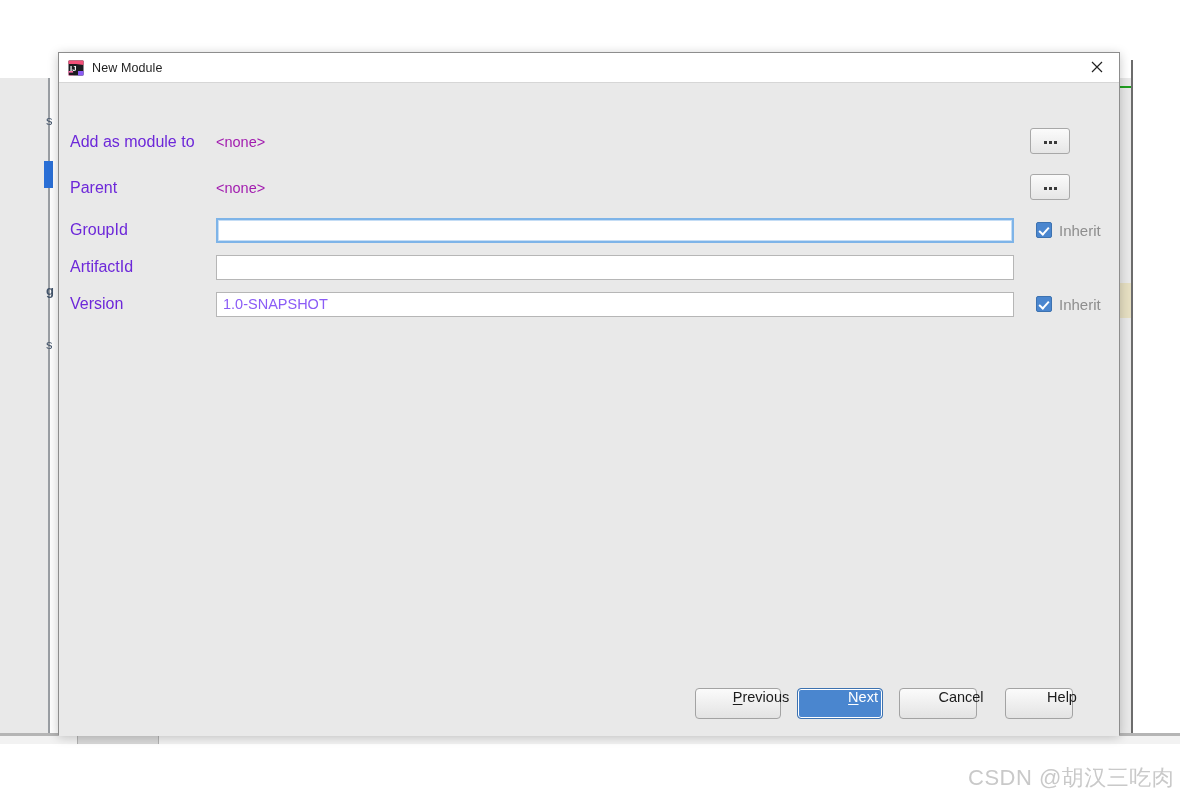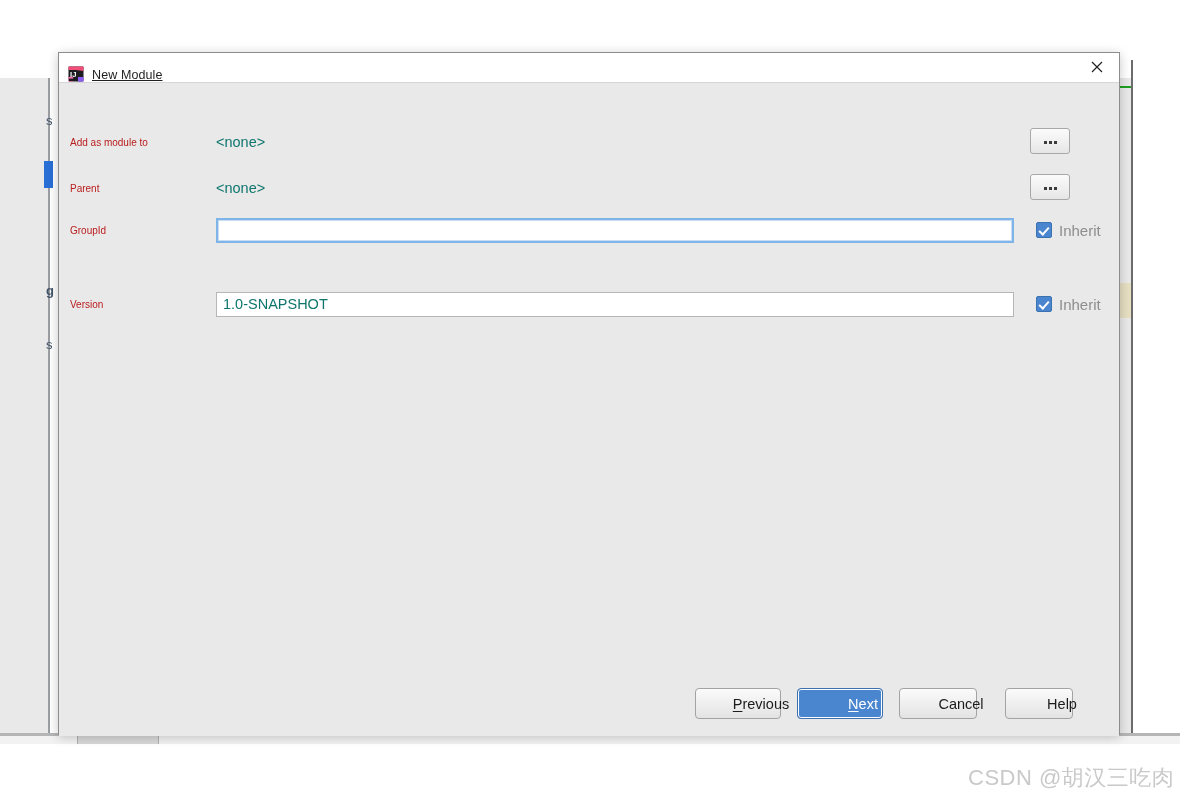--- a/index.html
+++ b/index.html
@@ -124,34 +124,33 @@
     box-sizing: border-box;
   }
 
   
   #titlebar {
     position: relative;
     height: 29px;
     background: #ffffff;
     border-bottom: 1px solid #d6d6d6;
     display: flex;
-    align-items: flex-end;
+    align-items: center;
   }
   #app-icon {
     width: 16px; height: 16px;
     margin-left: 9px;
     margin-right: 8px;
     position: relative;
     flex: 0 0 auto;
   }
   #title-text {
     font-size: 12.5px;
     color: #1f1f1f;
     letter-spacing: 0.1px;
-    text-decoration: underline;
   }
   #close-btn {
     position: absolute;
     right: 0px; top: 0px;
     width: 44px; height: 28px;
     display: flex;
     align-items: center;
     justify-content: center;
     cursor: default;
   }
@@ -169,42 +168,42 @@
     position: absolute;
     left: 0;
     width: 100%;
     height: 30px;
     display: flex;
     align-items: center;
   }
   .row-label {
     position: absolute;
     left: 11px;
-    font-size: 10px;
-    color: #b91c1c;
+    font-size: 16px;
+    color: #6d28d9;
     white-space: nowrap;
   }
   .row-static {
     position: absolute;
     left: 157px;
     font-size: 14.5px;
-    color: #0f766e;
+    color: #a21caf;
     white-space: nowrap;
   }
   .text-input {
     position: absolute;
     left: 157px;
     width: 798px;
     height: 25px;
     background: #ffffff;
     border: 1px solid #b6b6b6;
     box-sizing: border-box;
     font-family: "Liberation Sans", sans-serif;
     font-size: 14.5px;
-    color: #0f766e;
+    color: #8b5cf6;
     padding: 0 6px;
     outline: none;
   }
   .text-input.focused {
     border: 2px solid #7eb4e8;
     box-shadow: 0 0 0 1px rgba(126,180,232,0.45) inset;
   }
 
   
   .browse-btn {
@@ -276,21 +275,20 @@
     position: absolute;
     top: 0;
     height: 31px;
     border: 1px solid #a3a3a3;
     border-radius: 4px;
     background: linear-gradient(#fbfbfb, #e3e3e3);
     font-family: "Liberation Sans", sans-serif;
     font-size: 14.5px;
     color: #1c1c1c;
     display: flex;
-    align-items: center;
     justify-content: center;
     cursor: default;
     box-sizing: border-box;
     user-select: none;
     padding-left: 46px;
   }
   .btn.primary {
     background: #4a86cf;
     border: 1px solid #3d72b0;
     color: #ffffff;
@@ -384,20 +382,24 @@
 
     <div class="form-row" style="top:132px;">
       <span class="row-label">GroupId</span>
       <input class="text-input focused" type="text" value="" style="">
       <div class="inherit-wrap">
         <span class="cb"></span>
         <span class="inherit-label">Inherit</span>
       </div>
     </div>
 
+    <div class="form-row" style="top:169px;">
+      <span class="row-label">ArtifactId</span>
+      <input class="text-input" type="text" value="" style="">
+    </div>
 
     <div class="form-row" style="top:206px;">
       <span class="row-label">Version</span>
       <input class="text-input" type="text" value="1.0-SNAPSHOT" style="">
       <div class="inherit-wrap">
         <span class="cb"></span>
         <span class="inherit-label">Inherit</span>
       </div>
     </div>
 

